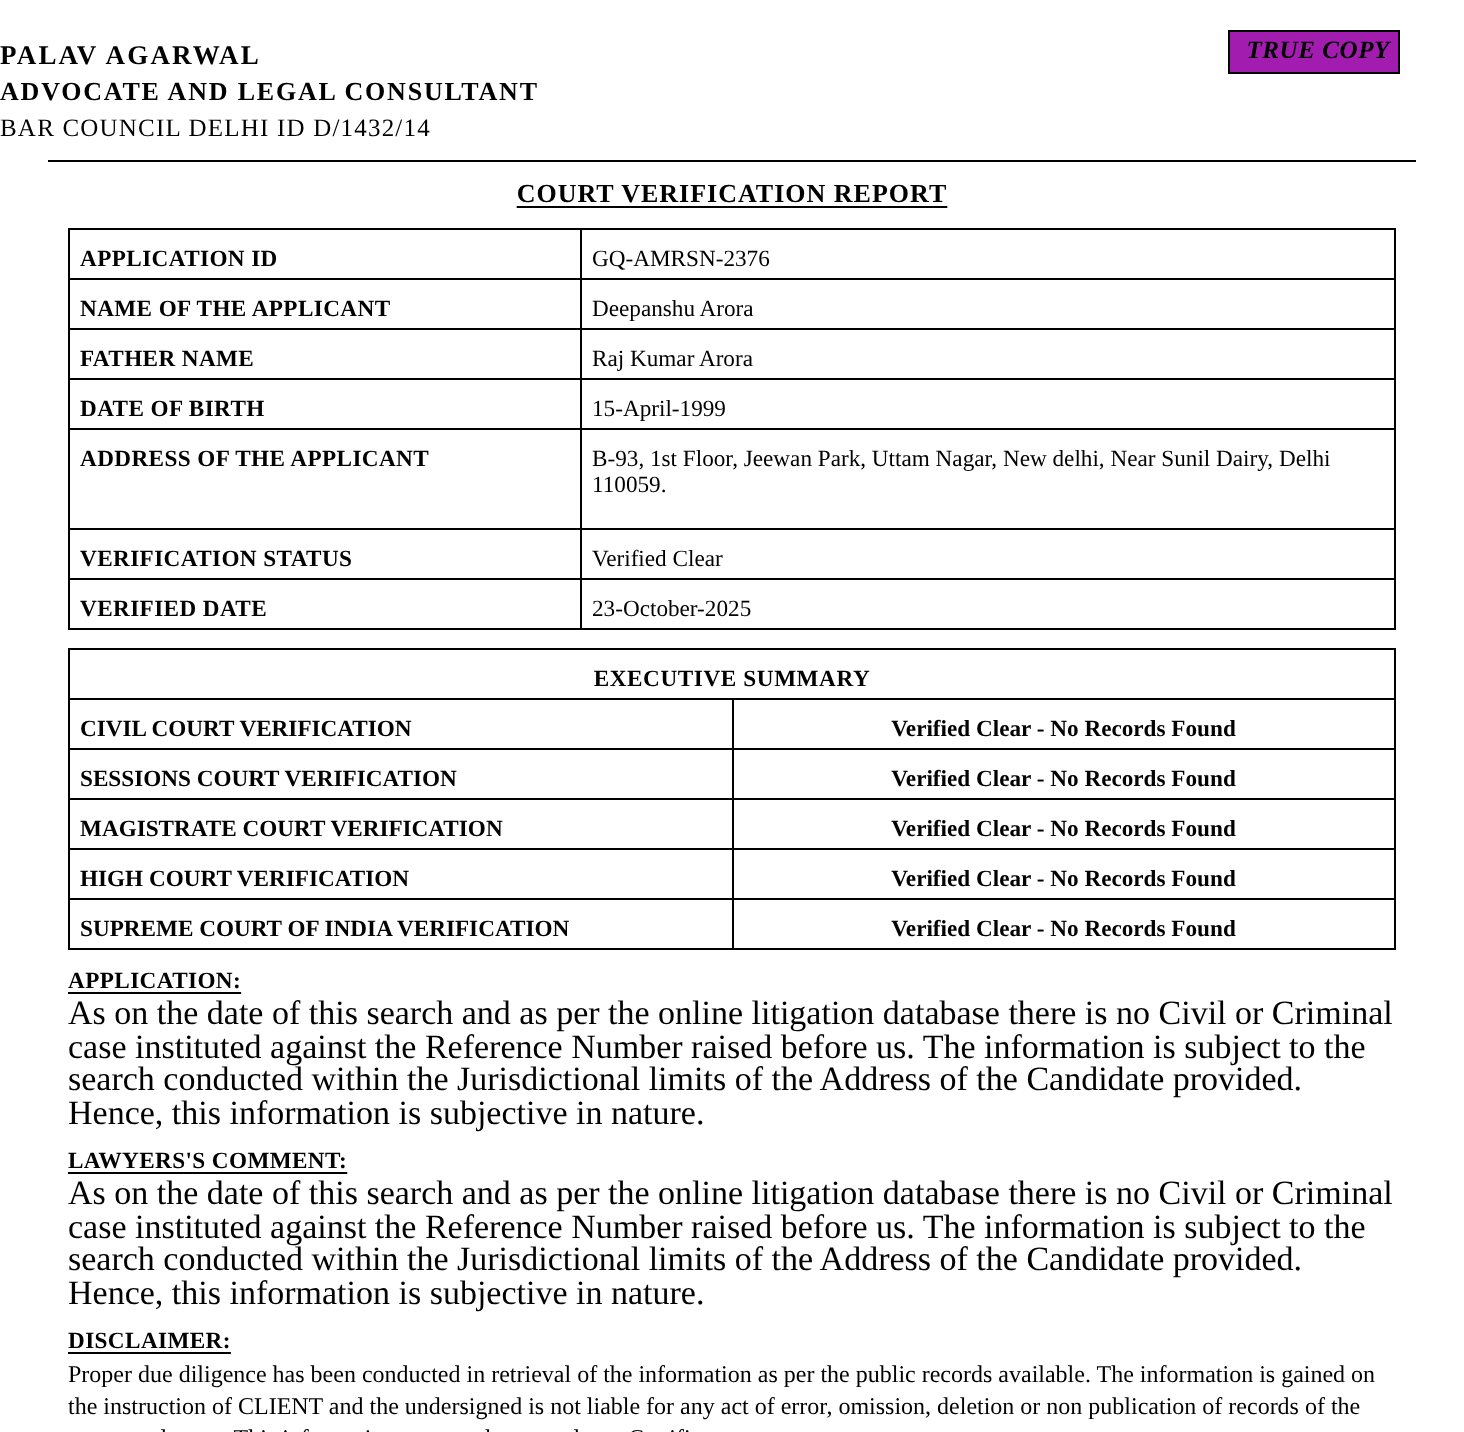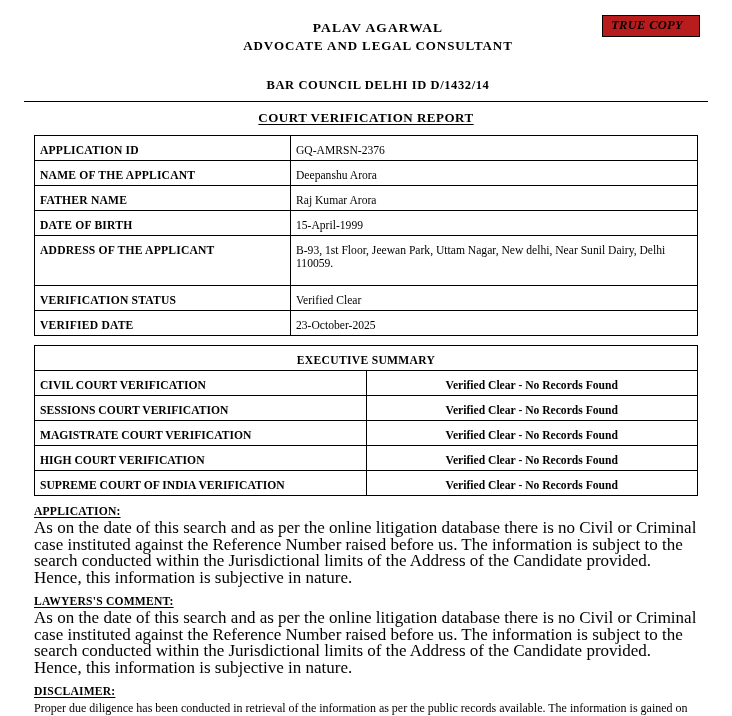--- a/index.html
+++ b/index.html
@@ -22,50 +22,48 @@
     box-sizing: border-box;
     padding: 0;
   }
 
   
   .true-copy {
     position: absolute;
     top: 15px;
     right: 32px;
     border: 1.5px solid #000;
-    padding: 2px 16px 3px 8px;
+    padding: 2px 4px 3px 8px;
     font-style: italic;
     font-weight: bold;
     font-size: 12.5px;
     letter-spacing: 0.3px;
-    background: #b91c1c;
+    background: #a21caf;
   }
   .letterhead {
-    text-align: center;
+    text-align: left;
     padding-top: 18px;
-    padding-left: 24px;
   }
   .letterhead .lh-name {
     font-weight: bold;
     font-size: 13.5px;
     letter-spacing: 1.1px;
     line-height: 19px;
   }
   .letterhead .lh-sub {
     font-weight: bold;
     font-size: 13px;
     letter-spacing: 0.9px;
     line-height: 18px;
   }
   .letterhead .lh-bar {
-    font-weight: bold;
+    font-weight: normal;
     font-size: 12.5px;
     letter-spacing: 0.6px;
     line-height: 18px;
-    margin-top: 21px;
   }
   .hr-main {
     border: none;
     border-top: 1.6px solid #000;
     margin: 7px 24px 0 24px;
   }
   .report-title {
     text-align: center;
     font-weight: bold;
     font-size: 13px;

